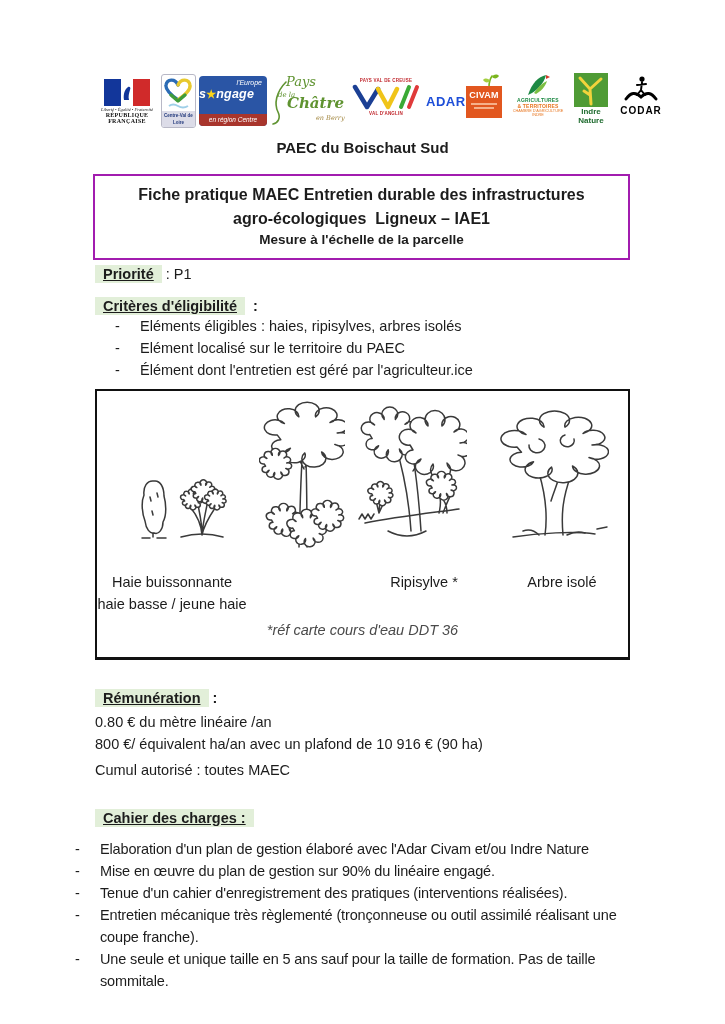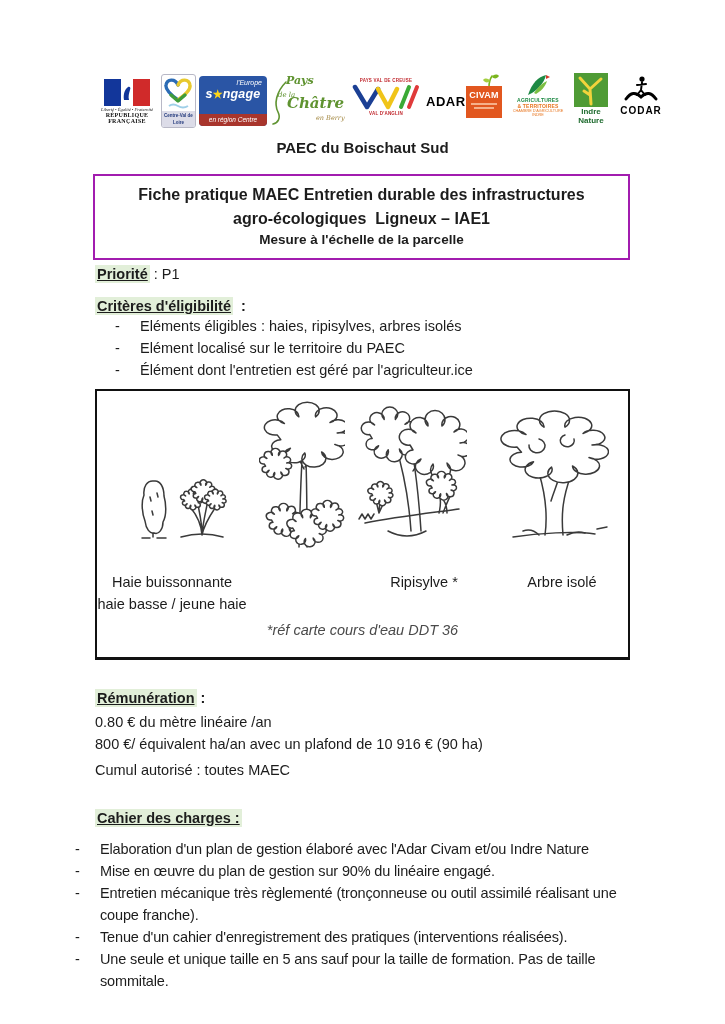--- a/index.html
+++ b/index.html
@@ -20,42 +20,42 @@
 
   
   .centre{width:33px;height:52px;border:1px solid #b8b8c6;border-radius:3px;overflow:hidden;background:#fff;}
   .centre svg{display:block;margin:1px auto 0;}
   .centre-band{position:absolute;left:0;right:0;bottom:0;height:15px;background:#dcdce8;
                color:#233a7d;font-size:4.5px;font-weight:bold;text-align:center;line-height:7px;padding-top:1px;}
 
   
   .europe{width:68px;height:50px;background:#2a55a5;border-radius:4px;color:#fff;overflow:hidden;}
   .eu-top{font-size:7px;font-style:italic;text-align:right;padding:3px 5px 0 0;}
-  .eu-main{font-size:12.5px;font-weight:bold;font-style:italic;text-align:center;margin-top:1px;letter-spacing:.2px;}
+  .eu-main{font-size:12.5px;font-weight:bold;font-style:italic;text-align:left;margin-top:1px;letter-spacing:.2px;}
   .eu-star{color:#ffd617;font-style:normal;font-size:11px;}
   .eu-band{position:absolute;left:0;right:0;bottom:0;height:12px;background:#a8352c;
            font-size:6.5px;font-style:italic;text-align:center;line-height:12px;}
 
   
   .chatre{width:76px;height:54px;font-family:"DejaVu Serif",serif;color:#5f9330;}
   .chatre .sw{position:absolute;left:0;top:4px;}
-  .ch-w1{position:absolute;left:16px;top:0;font-size:11px;font-weight:bold;font-style:italic;}
+  .ch-w1{position:absolute;left:16px;top:0;font-size:13px;font-weight:normal;font-style:italic;}
   .ch-w2{position:absolute;left:8px;top:17px;font-size:7px;font-style:italic;}
   .ch-w3{position:absolute;left:17px;top:20px;font-size:15px;font-weight:bold;font-style:italic;}
   .ch-w4{position:absolute;left:46px;top:40px;font-size:6.5px;font-style:italic;color:#a0843c;}
 
   
   .wlogo{width:74px;height:54px;text-align:center;}
   .w-top,.w-bottom{font-size:4.5px;color:#c1272d;font-weight:bold;letter-spacing:.2px;}
   .w-top{margin-top:4px;}
   .wlogo svg{display:block;margin:0 auto;}
 
   
   .adarcivam{width:82px;height:54px;}
-  .adar-txt{position:absolute;left:0;top:20px;font-size:13px;font-weight:bold;color:#000000;letter-spacing:.5px;}
+  .adar-txt{position:absolute;left:0;top:20px;font-size:13px;font-weight:bold;color:#1d4ed8;letter-spacing:.5px;}
   .civam-box{position:absolute;left:40px;top:12px;width:36px;height:32px;background:#e2571f;}
   .civam-txt{display:block;color:#fff;font-weight:bold;font-size:9px;text-align:center;margin-top:4px;letter-spacing:.2px;}
   .civam-sub{display:block;margin:3px auto 0;width:26px;height:2px;background:#f6b08a;}
   .civam-sub2{display:block;margin:2px auto 0;width:20px;height:2px;background:#f6b08a;}
   .sprout{position:absolute;left:52px;top:-1px;}
 
   
   .chambre{width:54px;height:56px;text-align:center;}
   .chambre svg{display:block;margin:0 auto;}
   .cb-l1{font-size:5px;font-weight:bold;color:#1e8a44;letter-spacing:.2px;}
@@ -74,21 +74,21 @@
   .codar-name{font-size:10px;font-weight:bold;color:#000;letter-spacing:1px;}
 
   
   .doc-title{position:absolute;left:0;top:139px;width:725px;text-align:center;
              font-size:15px;font-weight:bold;}
   .title-box{position:absolute;left:93px;top:174px;width:533px;border:2px solid #a21caf;
              text-align:center;padding:7px 0 9px;}
   .tb1,.tb2{font-size:16px;font-weight:bold;line-height:24px;}
   .tb3{font-size:13.5px;font-weight:bold;line-height:18px;}
 
-  .hl{background:#e2efd9;font-weight:bold;text-decoration:underline;padding:1px 2px;}
+  .hl{background:#e2efd9;font-weight:bold;text-decoration:underline;padding:1px 8px;}
   .line{position:absolute;left:95px;font-size:14.5px;}
   .priority{top:266px;}
   .elig-head{top:298px;}
   .rem-head{top:690px;}
   .cahier-head{top:810px;}
 
   ul.dash-list{list-style:none;margin:0;padding:0;position:absolute;font-size:14.5px;}
   ul.dash-list li{position:relative;padding-left:27px;line-height:22px;}
   ul.dash-list li::before{content:"-";position:absolute;left:2px;}
   .elig-list{left:113px;top:315px;width:500px;}
@@ -303,18 +303,18 @@
     <div>800 €/ équivalent ha/an avec un plafond de 10 916 € (90 ha)</div>
   </div>
   <div class="cumul">Cumul autorisé : toutes MAEC</div>
 
   <div class="line cahier-head">
     <span class="hl">Cahier des charges :</span>
   </div>
   <ul class="dash-list spec-list">
     <li>Elaboration d'un plan de gestion élaboré avec l'Adar Civam et/ou Indre Nature</li>
     <li>Mise en œuvre du plan de gestion sur 90% du linéaire engagé.</li>
+    <li>Tenue d'un cahier d'enregistrement des pratiques (interventions réalisées).</li>
     <li>Entretien mécanique très règlementé (tronçonneuse ou outil assimilé réalisant une coupe franche).</li>
-    <li>Tenue d'un cahier d'enregistrement des pratiques (interventions réalisées).</li>
     <li>Une seule et unique taille en 5 ans sauf pour la taille de formation. Pas de taille sommitale.</li>
   </ul>
 
 </div>
 
 </body></html>

